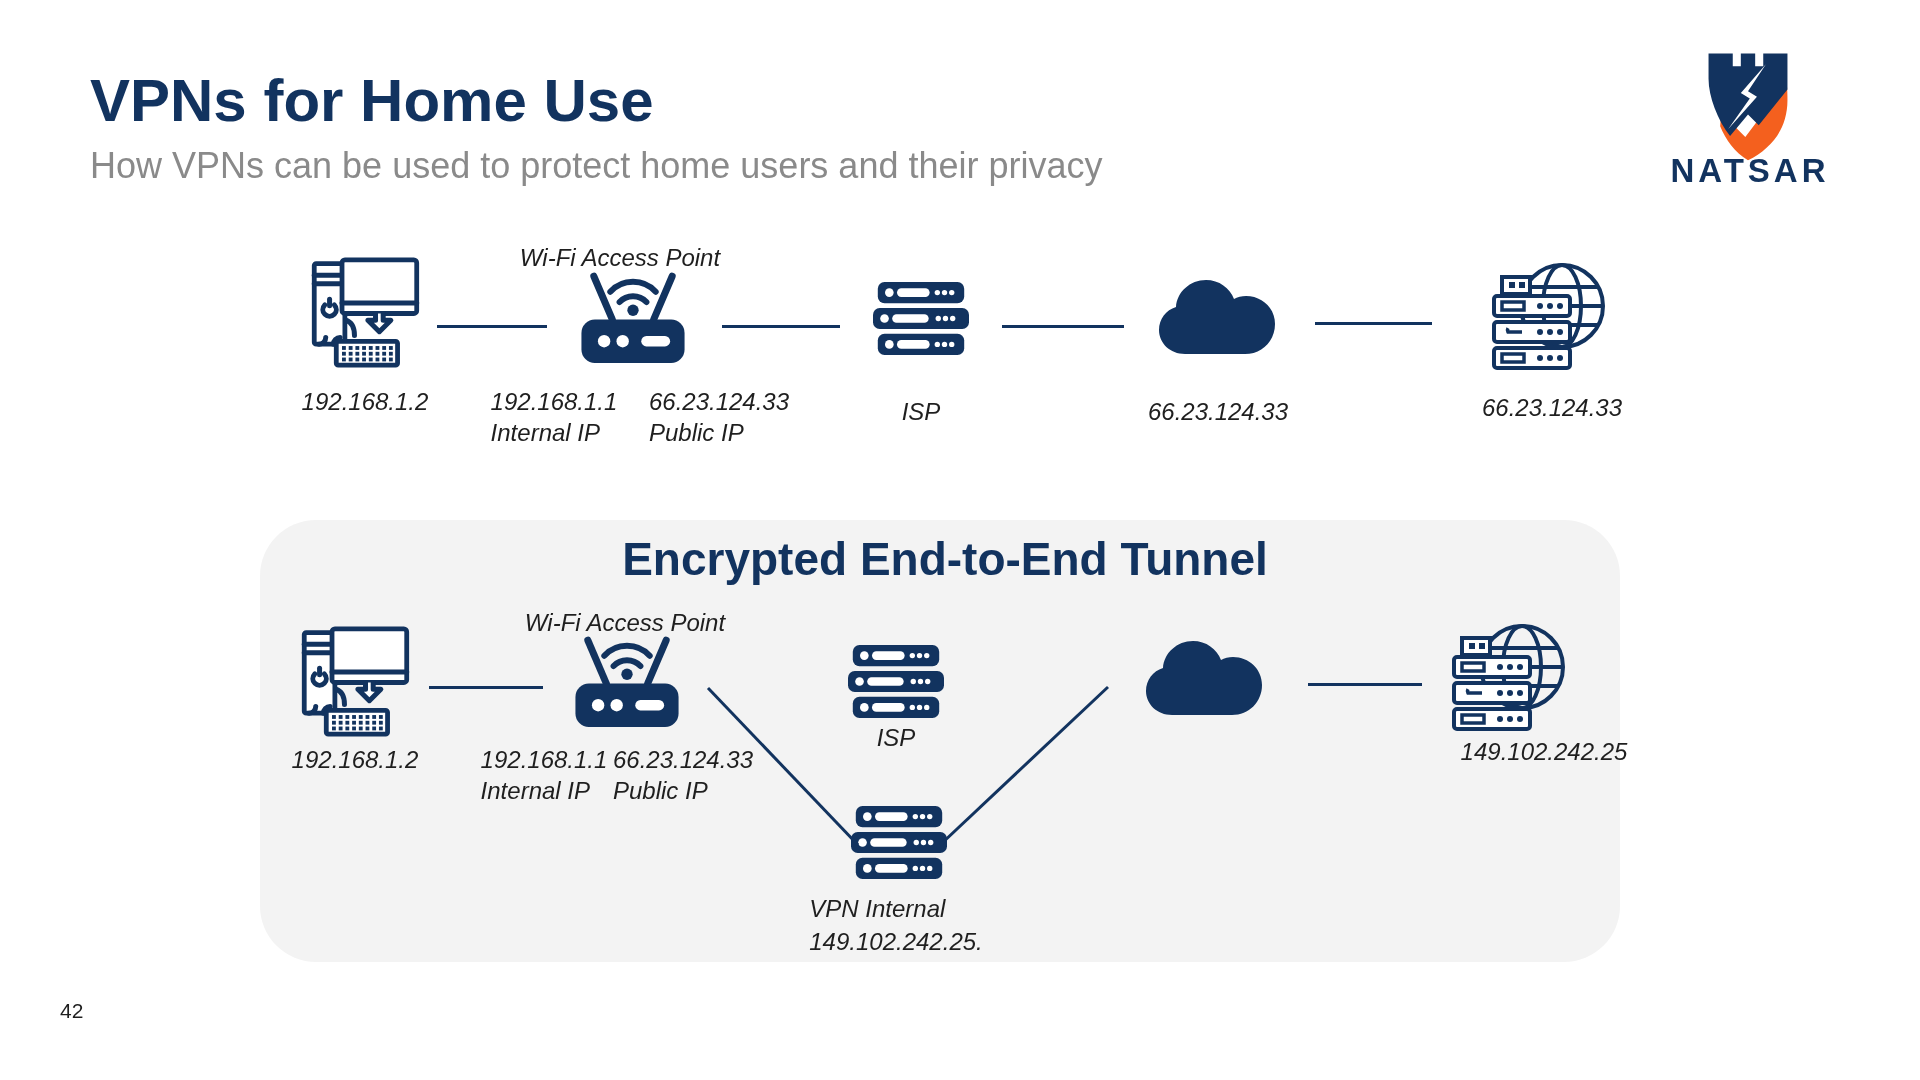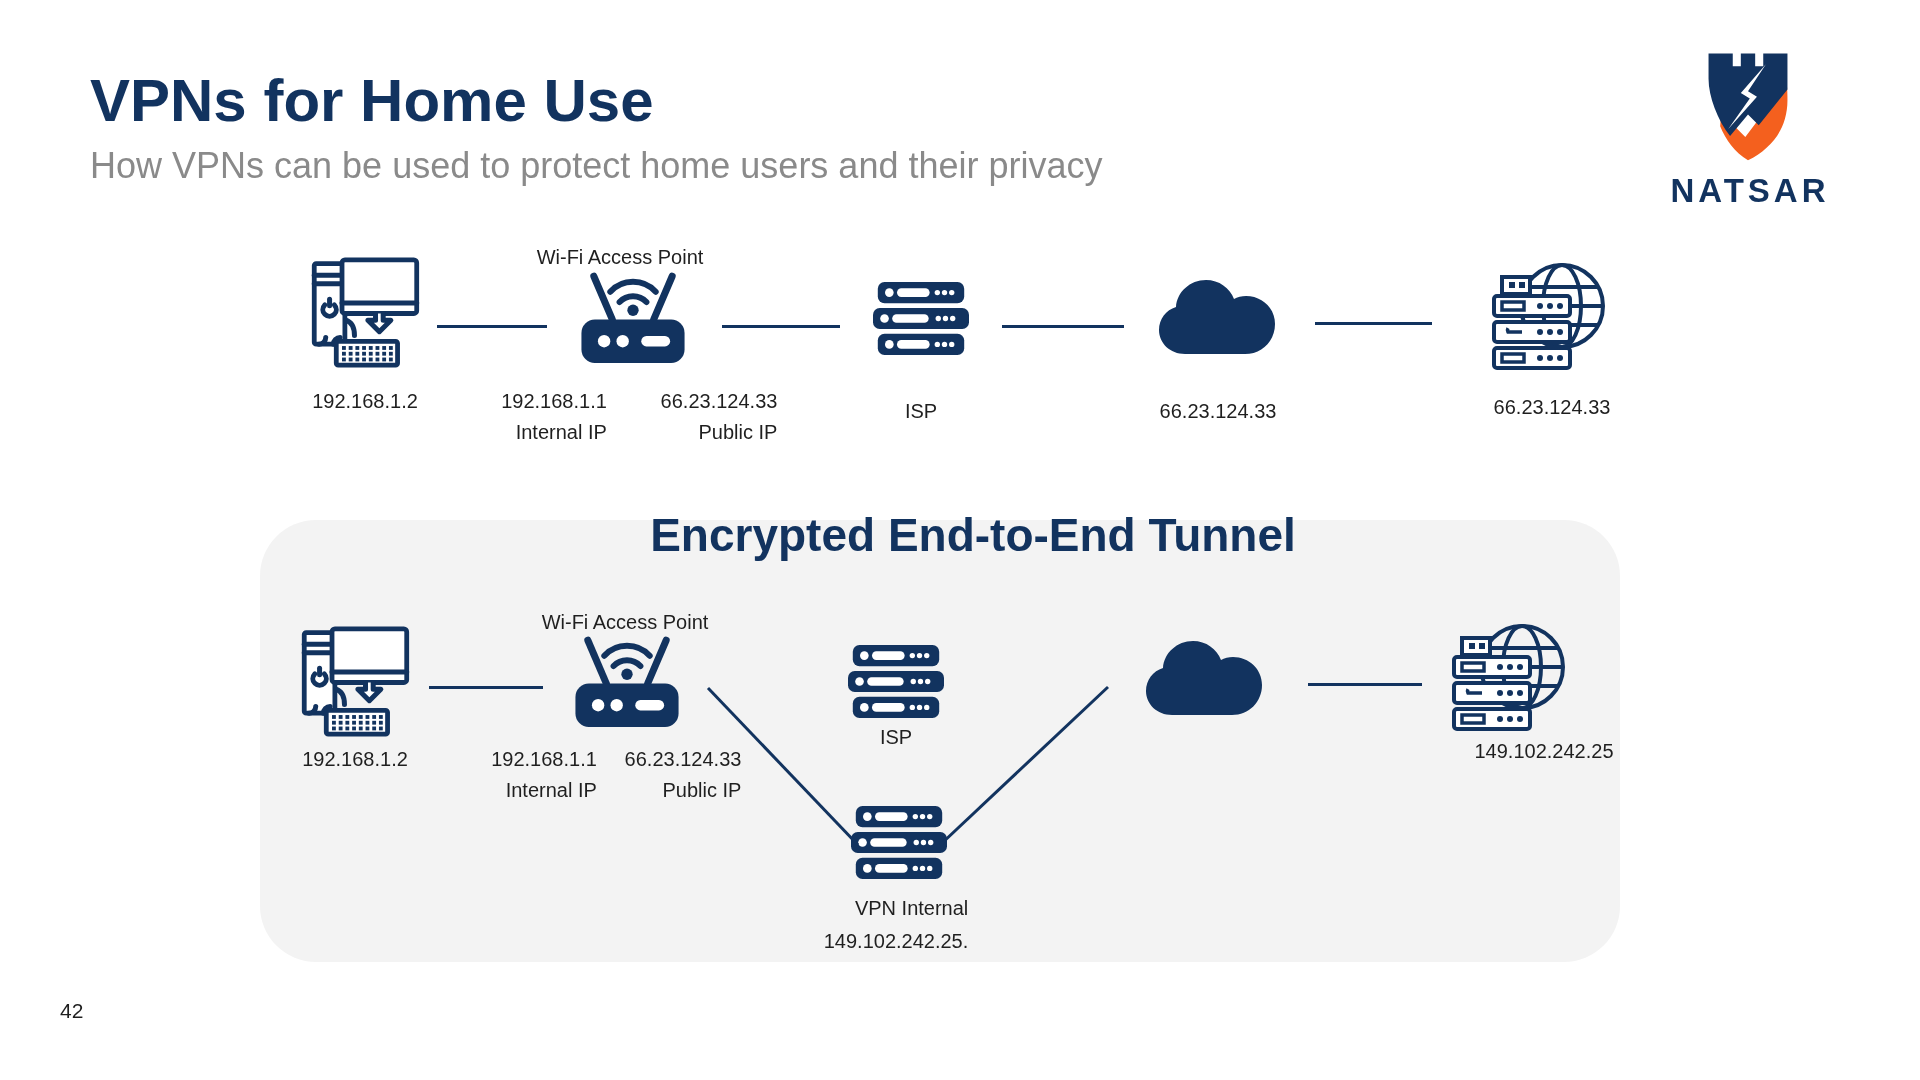--- a/index.html
+++ b/index.html
@@ -5,21 +5,21 @@
   :root{
     --navy:#12335F; --orange:#F4601E; --panel:#F3F3F3; --subtitle:#8A8A8A; --text:#1F1F1F;
   }
   html,body{margin:0;padding:0;background:#fff;}
   .slide{position:relative;width:1920px;height:1080px;background:#fff;overflow:hidden;
          font-family:"Liberation Sans", sans-serif;}
   .abs{position:absolute;}
   .cx{transform:translateX(-50%);}
   .title{font-size:60px;font-weight:bold;color:var(--navy);line-height:62px;white-space:nowrap;}
   .subtitle{font-size:36px;color:var(--subtitle);line-height:40px;white-space:nowrap;}
-  .label{font-size:20px;color:var(--text);line-height:31px;text-align:right;white-space:nowrap;}
+  .label{font-size:24px;color:var(--text);line-height:31px;text-align:left;white-space:nowrap;font-style:italic;}
   .panel{background:var(--panel);border-radius:56px;}
   .panel-title{font-size:46px;font-weight:bold;color:var(--navy);white-space:nowrap;text-align:center;}
   .hline{height:3px;background:var(--navy);}
   .brand{font-size:33px;font-weight:bold;color:var(--navy);letter-spacing:4px;white-space:nowrap;text-align:center;}
   .footer-block{font-size:15px;color:var(--text);line-height:18px;}
   .footer-block b{margin-left:4px;}
   .pagenum{font-size:21px;color:var(--text);}
   .icon{display:block;}
   svg line, svg path{vector-effect:non-scaling-stroke;}
   .overlay{position:absolute;left:0;top:0;pointer-events:none;}
@@ -166,21 +166,21 @@
 <div class="slide">
 
   <div class="abs subtitle" style="left:90px;top:146px;">How VPNs can be used to protect home users and their privacy</div>
   <div class="abs title" style="left:90px;top:70px;">VPNs for Home Use</div>
 
   <div class="abs" style="left:1703px;top:50px;">
     <svg class="icon" width="90" height="113">
         <use href="#i-shield"></use>
       </svg>
   </div>
-  <div class="abs brand cx" style="left:1750px;top:172px;text-align:right;">NATSAR</div>
+  <div class="abs brand cx" style="left:1750px;top:152px;text-align:right;">NATSAR</div>
 
   <div>
     <div class="abs cx" style="left:365px;top:257px;">
       <svg class="icon" width="115" height="113">
           <use href="#i-computer"></use>
         </svg>
     </div>
     <div class="abs label cx" style="left:620px;top:242px;">Wi-Fi Access Point</div>
     <div class="abs cx" style="left:633px;top:268px;">
       <svg class="icon" width="124" height="99">
@@ -218,21 +218,21 @@
       <div>Public IP</div>
     </div>
     <div class="abs label cx" style="left:921px;top:396px;">ISP</div>
     <div class="abs label cx" style="left:1218px;top:396px;">66.23.124.33</div>
     <div class="abs label cx" style="left:1552px;top:392px;">66.23.124.33</div>
   </div>
 
   <div class="abs panel" style="left:260px;top:520px;width:1360px;height:442px;"></div>
 
   <div>
-    <div class="abs panel-title cx" style="left:945px;top:508px;margin-left:28px;">Encrypted End-to-End Tunnel</div>
+    <div class="abs panel-title cx" style="left:945px;top:532px;">Encrypted End-to-End Tunnel</div>
 
     <div class="abs label cx" style="left:625px;top:607px;">Wi-Fi Access Point</div>
 
     <div class="abs cx" style="left:355px;top:626px;">
       <svg class="icon" width="115" height="113">
           <use href="#i-computer"></use>
         </svg>
     </div>
     <div class="abs cx" style="left:627px;top:632px;">
       <svg class="icon" width="124" height="99">

